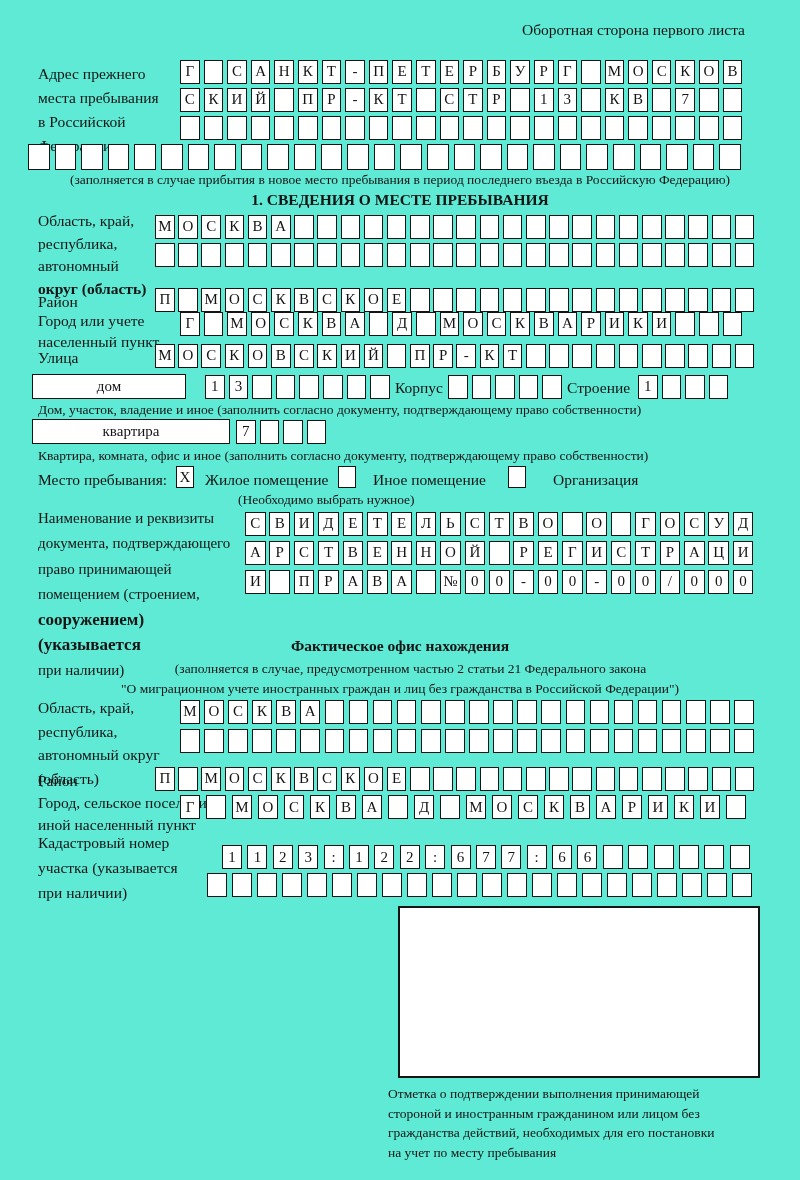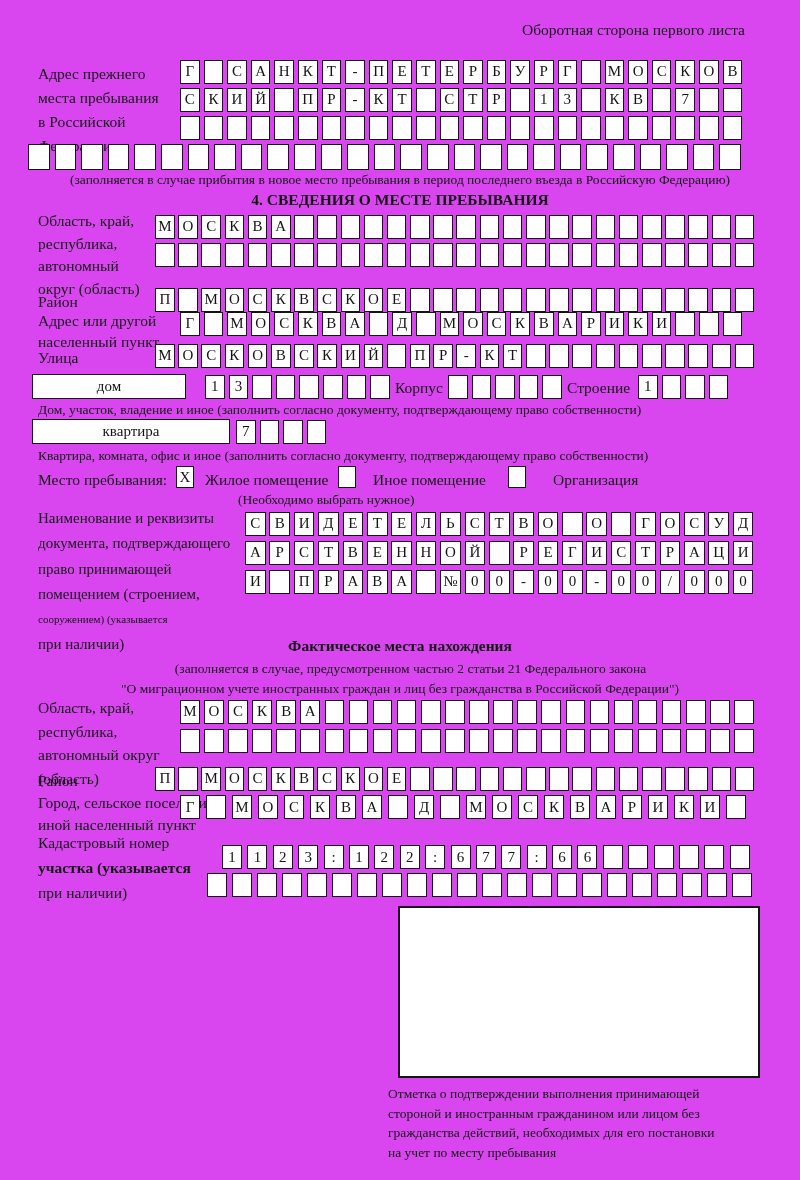--- a/index.html
+++ b/index.html
@@ -1,17 +1,17 @@
 <!DOCTYPE html>
 <html lang="ru"><head>
 <meta charset="utf-8">
 <style>
   html,body{margin:0;padding:0;background:#ffffff;}
   #page{
-    position:relative;width:800px;height:1180px;background:#d946ef;
+    position:relative;width:800px;height:1180px;background:#5eead4;
     font-family:"Liberation Serif","DejaVu Serif",serif;color:#141414;overflow:hidden;
   }
   .abs{position:absolute;}
   .lbl{font-size:15.5px;line-height:24px;}
   .small{font-size:13.5px;}
   .bold{font-weight:bold;}
   .center{left:0;right:0;text-align:center;}
   
   .cells{display:flex;column-gap:4px;}
   .cell{
@@ -158,27 +158,27 @@
       <span class="cell"></span>
       <span class="cell"></span>
       <span class="cell"></span>
       <span class="cell"></span>
       <span class="cell"></span>
       <span class="cell"></span>
       <span class="cell"></span>
     </div>
   <div class="abs small center" style="top:172px;">(заполняется в случае прибытия в новое место пребывания в период последнего въезда в Российскую Федерацию)</div>
 
-  <div class="abs bold center" style="top:191px;font-size:15.5px;">4. СВЕДЕНИЯ О МЕСТЕ ПРЕБЫВАНИЯ</div>
+  <div class="abs bold center" style="top:191px;font-size:15.5px;">1. СВЕДЕНИЯ О МЕСТЕ ПРЕБЫВАНИЯ</div>
 
   <div class="abs" style="left:38px;top:210px;width:120px;">
     <div class="lbl" style="line-height:22.5px;">Область, край,</div>
     <div class="lbl" style="line-height:22.5px;">республика,</div>
     <div class="lbl" style="line-height:22.5px;">автономный</div>
-    <div class="lbl" style="line-height:22.5px;">округ (область)</div>
+    <div class="lbl" style="line-height:22.5px;font-weight:bold;">округ (область)</div>
   </div>
   <div class="abs cells g36" style="left:155px;top:215px;">
       <span class="cell">М</span>
       <span class="cell">О</span>
       <span class="cell">С</span>
       <span class="cell">К</span>
       <span class="cell">В</span>
       <span class="cell">А</span>
       <span class="cell"></span>
       <span class="cell"></span>
@@ -254,21 +254,21 @@
       <span class="cell"></span>
       <span class="cell"></span>
       <span class="cell"></span>
       <span class="cell"></span>
       <span class="cell"></span>
       <span class="cell"></span>
       <span class="cell"></span>
     </div>
 
   <div class="abs" style="left:38px;top:310px;width:140px;">
-    <div class="lbl" style="line-height:21px;">Адрес или другой</div>
+    <div class="lbl" style="line-height:21px;">Город или учете</div>
     <div class="lbl" style="line-height:21px;">населенный пункт</div>
   </div>
   <div class="abs cells" style="left:180px;top:312px;">
       <span class="cell">Г</span>
       <span class="cell"></span>
       <span class="cell">М</span>
       <span class="cell">О</span>
       <span class="cell">С</span>
       <span class="cell">К</span>
       <span class="cell">В</span>
@@ -365,21 +365,21 @@
   <div class="abs lbl" style="left:373px;top:468px;">Иное помещение</div>
   <div class="abs checkbox" style="left:508px;top:466px;"></div>
   <div class="abs lbl" style="left:553px;top:468px;">Организация</div>
   <div class="abs small" style="left:238px;top:492px;">(Необходимо выбрать нужное)</div>
 
   <div class="abs" style="left:38px;top:506px;width:205px;">
     <div class="lbl" style="line-height:25.3px;font-size:15px;">Наименование и реквизиты</div>
     <div class="lbl" style="line-height:25.3px;font-size:15px;">документа, подтверждающего</div>
     <div class="lbl" style="line-height:25.3px;font-size:15px;">право принимающей</div>
     <div class="lbl" style="line-height:25.3px;font-size:15px;">помещением (строением,</div>
-    <div class="lbl" style="line-height:25.3px;font-size:11px;">сооружением) (указывается</div>
+    <div class="lbl" style="line-height:25.3px;font-size:17px;font-weight:bold;">сооружением) (указывается</div>
     <div class="lbl" style="line-height:25.3px;font-size:15px;">при наличии)</div>
   </div>
   <div class="abs cells n21" style="left:245px;top:512px;">
       <span class="cell">С</span>
       <span class="cell">В</span>
       <span class="cell">И</span>
       <span class="cell">Д</span>
       <span class="cell">Е</span>
       <span class="cell">Т</span>
       <span class="cell">Е</span>
@@ -438,21 +438,21 @@
       <span class="cell">0</span>
       <span class="cell">-</span>
       <span class="cell">0</span>
       <span class="cell">0</span>
       <span class="cell">/</span>
       <span class="cell">0</span>
       <span class="cell">0</span>
       <span class="cell">0</span>
     </div>
 
-  <div class="abs bold center" style="top:637px;font-size:15.5px;">Фактическое места нахождения</div>
+  <div class="abs bold center" style="top:637px;font-size:15.5px;">Фактическое офис нахождения</div>
   <div class="abs small center" style="top:661px;padding-left:21px;">(заполняется в случае, предусмотренном частью 2 статьи 21 Федерального закона</div>
   <div class="abs small center" style="top:681px;">"О миграционном учете иностранных граждан и лиц без гражданства в Российской Федерации")</div>
 
   <div class="abs" style="left:38px;top:696px;width:145px;">
     <div class="lbl" style="line-height:23.5px;">Область, край,</div>
     <div class="lbl" style="line-height:23.5px;">республика,</div>
     <div class="lbl" style="line-height:23.5px;">автономный округ</div>
     <div class="lbl" style="line-height:23.5px;">(область)</div>
   </div>
   <div class="abs cells g45" style="left:180px;top:700px;">
@@ -562,21 +562,21 @@
       <span class="cell">А</span>
       <span class="cell">Р</span>
       <span class="cell">И</span>
       <span class="cell">К</span>
       <span class="cell">И</span>
       <span class="cell"></span>
     </div>
 
   <div class="abs" style="left:38px;top:830px;width:180px;">
     <div class="lbl" style="line-height:25px;">Кадастровый номер</div>
-    <div class="lbl" style="line-height:25px;font-weight:bold;">участка (указывается</div>
+    <div class="lbl" style="line-height:25px;">участка (указывается</div>
     <div class="lbl" style="line-height:25px;">при наличии)</div>
   </div>
   <div class="abs cells k21" style="left:222px;top:845px;">
       <span class="cell">1</span>
       <span class="cell">1</span>
       <span class="cell">2</span>
       <span class="cell">3</span>
       <span class="cell">:</span>
       <span class="cell">1</span>
       <span class="cell">2</span>

